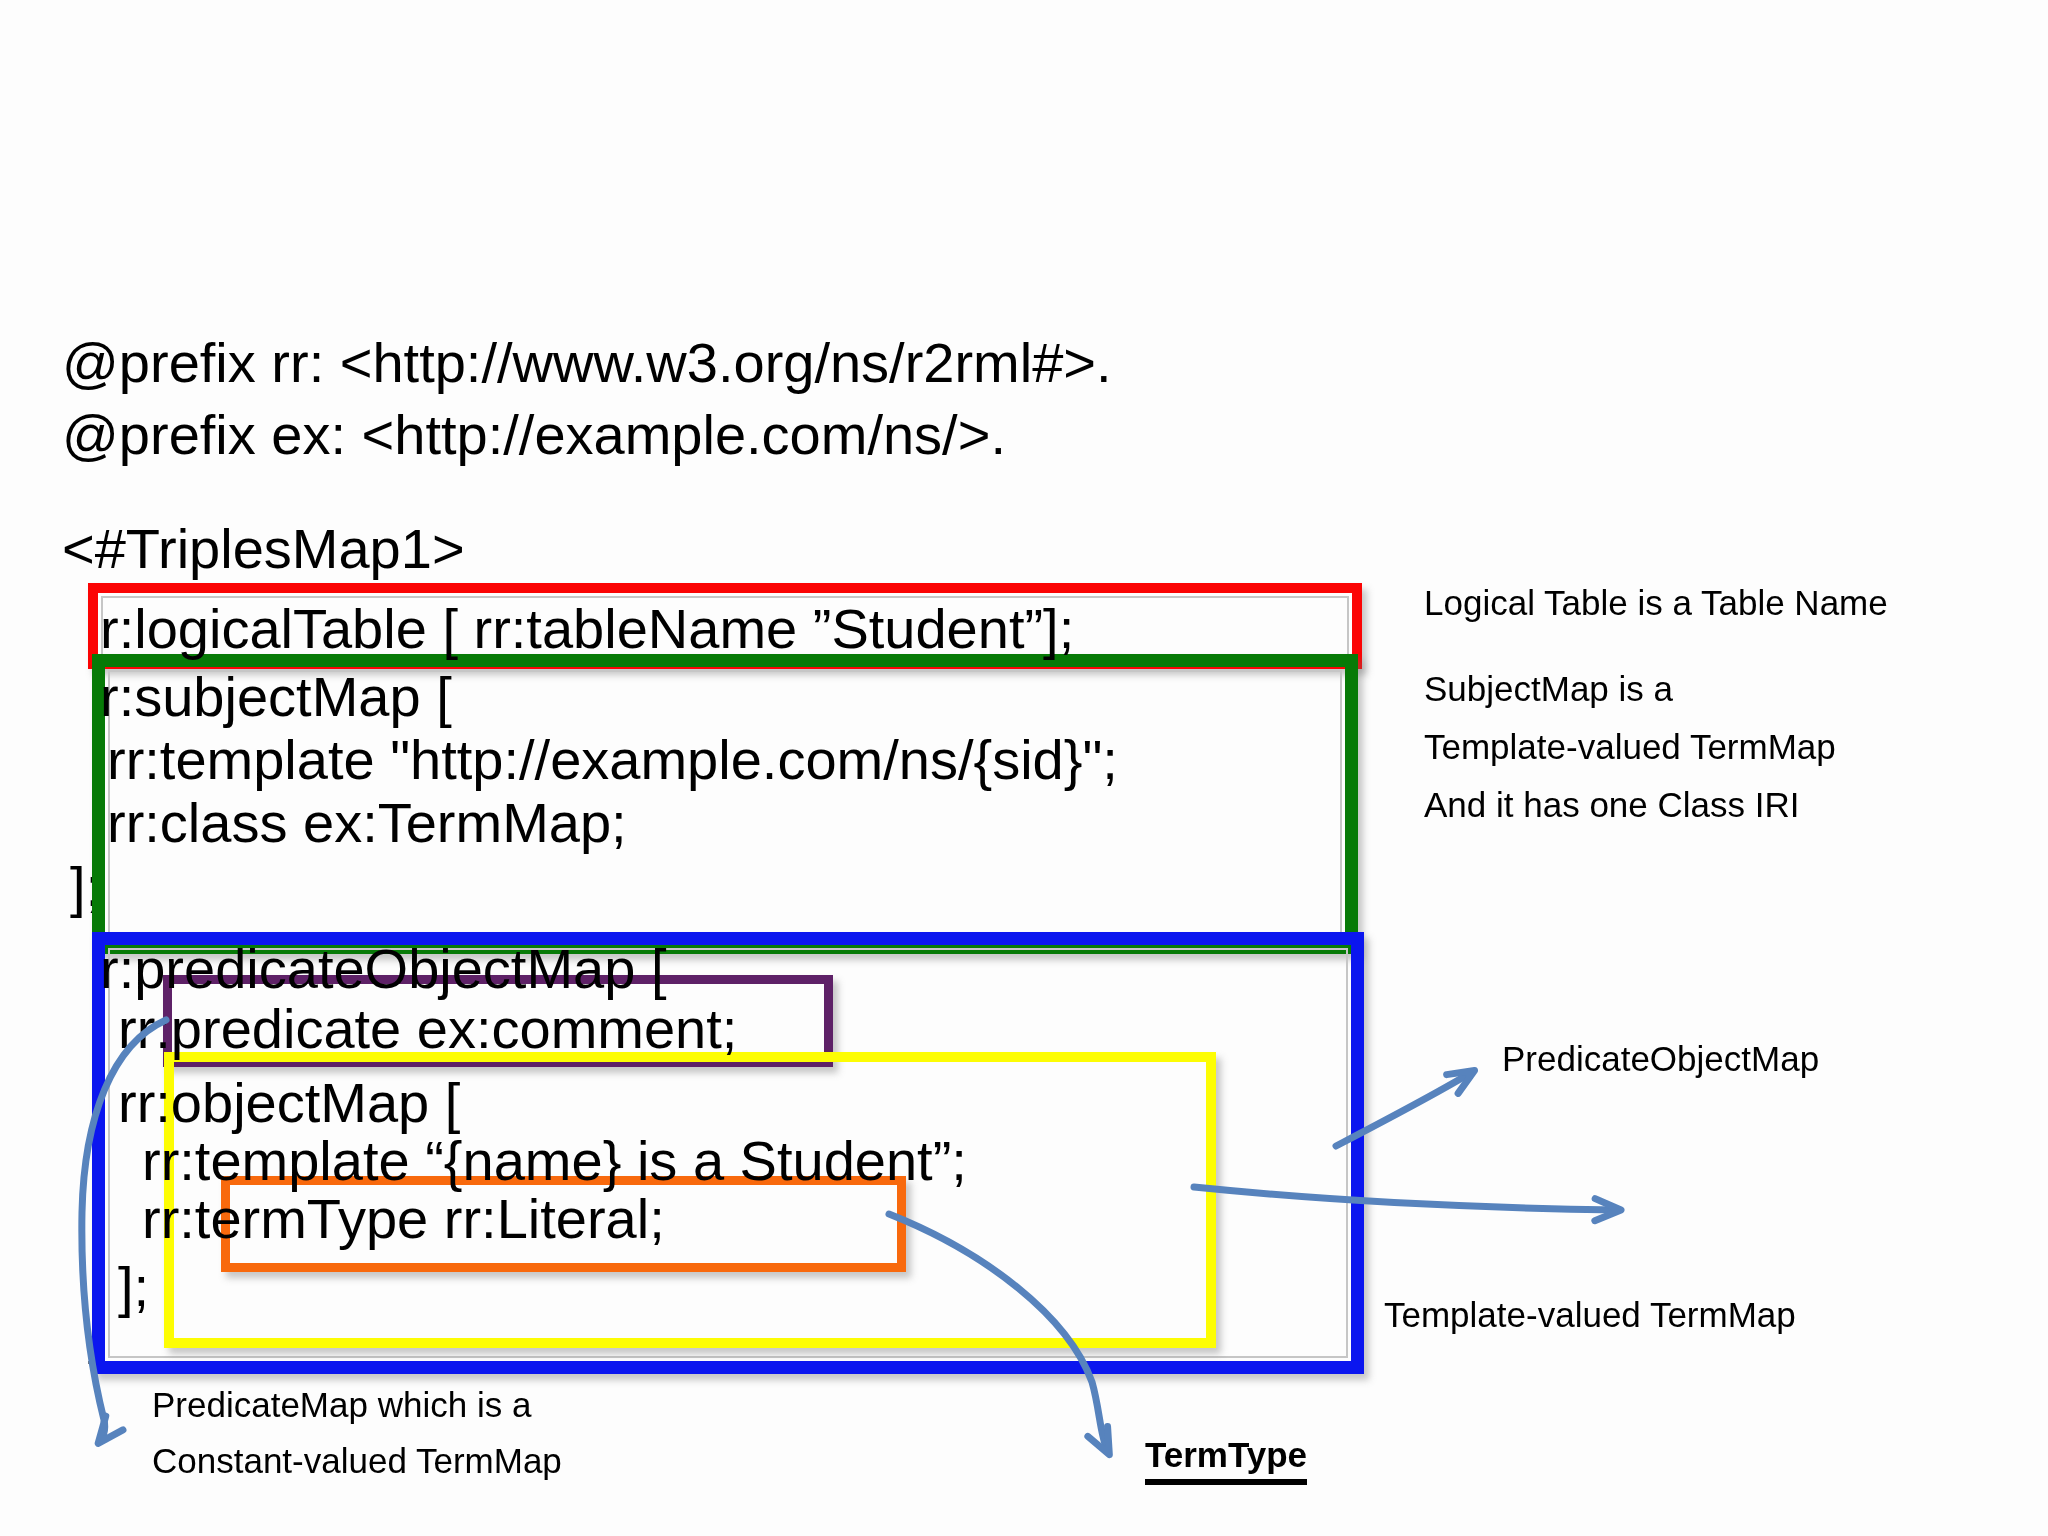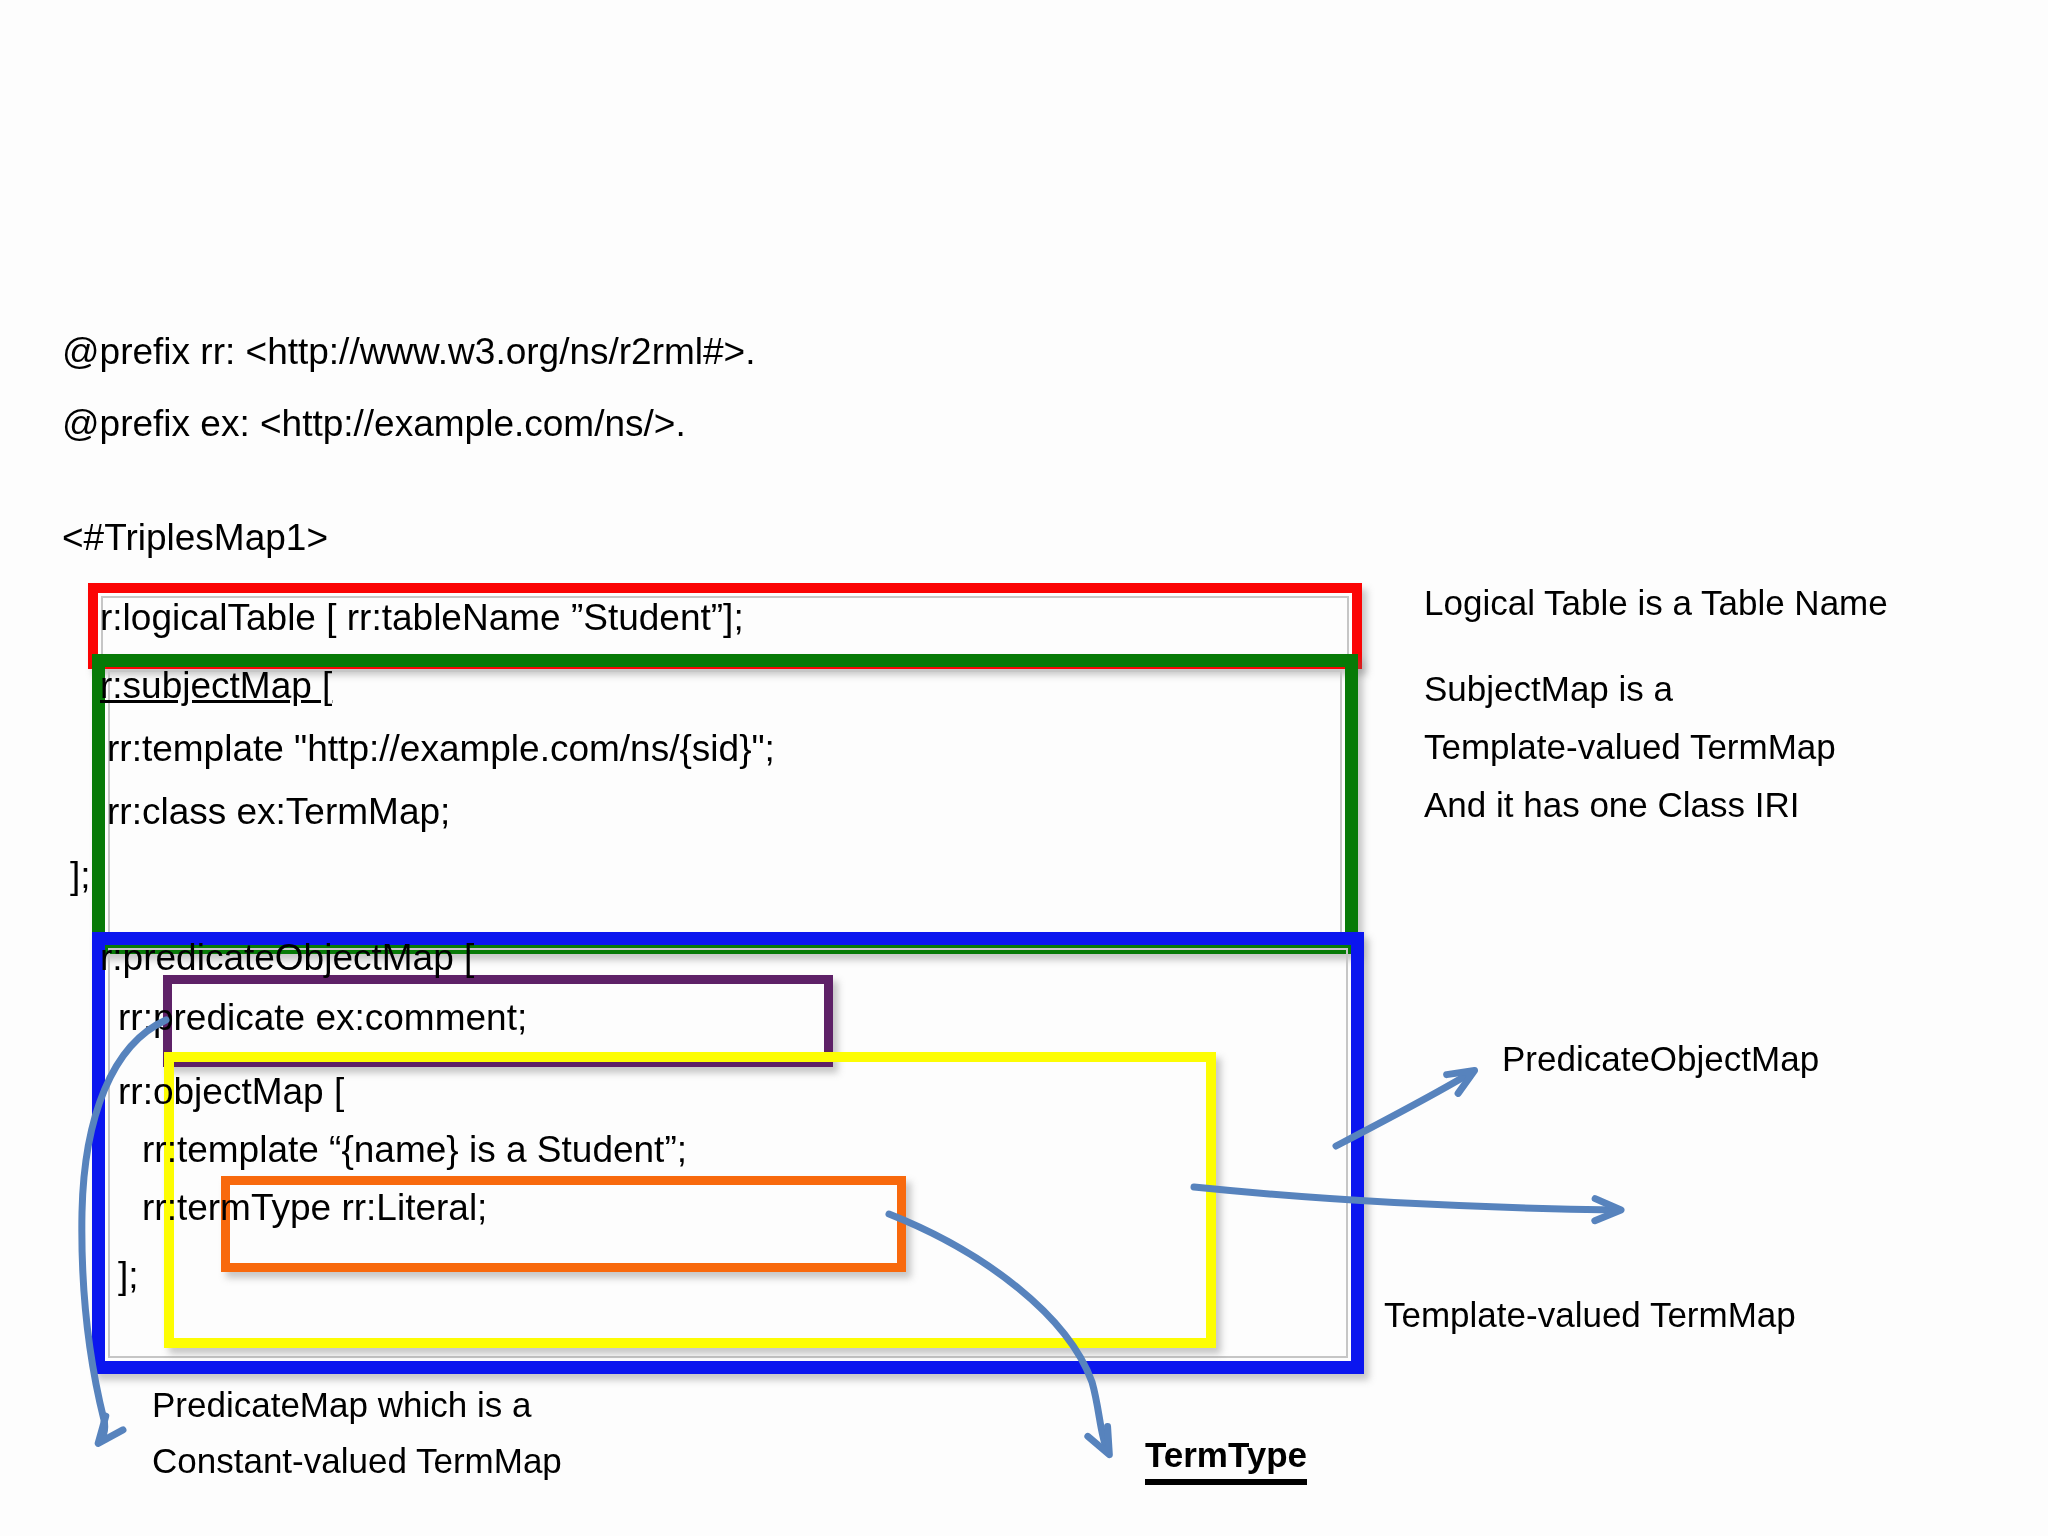--- a/index.html
+++ b/index.html
@@ -12,21 +12,21 @@
     overflow:hidden;
   }
   .abs{position:absolute;white-space:nowrap;}
   .title{
     left:0;top:124px;width:2048px;
     text-align:center;
     font-size:118px;line-height:1.08;
     letter-spacing:1px;
     z-index:3;
   }
-  .code{font-size:37px;line-height:1.1;z-index:3;}
+  .code{font-size:56px;line-height:1.1;z-index:3;}
   .note{font-size:35px;line-height:1.1;z-index:3;}
   .box{position:absolute;z-index:2;box-shadow:5px 6px 7px rgba(110,110,110,0.38);}
   .gray-inner::before{
     content:"";position:absolute;inset:3px;
     border:2px solid #c6c6c6;
   }
   .under-box{z-index:1;}
   .clip-wrap{position:absolute;overflow:hidden;z-index:1;}
   #arrows{position:absolute;left:0;top:0;z-index:4;pointer-events:none;}
   .termtype{
@@ -51,21 +51,21 @@
   </div>
 
   <div class="box gray-inner" style="left: 88px; top: 583px; width: 1254px; height: 66px; border: 10px solid rgb(251, 4, 4);"></div>
   <div class="box gray-inner" style="left: 92px; top: 654px; width: 1240px; height: 274px; border: 13px solid rgb(7, 122, 7);"></div>
   <div class="box gray-inner" style="left: 92px; top: 932px; width: 1246px; height: 416px; border: 13px solid rgb(11, 22, 239);"></div>
   <div class="box" style="left: 163px; top: 975px; width: 652px; height: 74px; border: 9px solid rgb(94, 33, 103);"></div>
   <div class="box" style="left: 164px; top: 1052px; width: 1032px; height: 276px; border: 10px solid rgb(253, 253, 3);"></div>
   <div class="box" style="left: 221px; top: 1176px; width: 667px; height: 78px; border: 9px solid rgb(248, 105, 13);"></div>
 
   <div class="abs code" style="left:100px;top:598px;">r:logicalTable [ rr:tableName ”Student”];</div>
-  <div class="abs code" style="left:100px;top:666px;text-decoration:underline;">r:subjectMap [</div>
+  <div class="abs code" style="left:100px;top:666px;">r:subjectMap [</div>
   <div class="abs code" style="left:107px;top:729px;">rr:template "http://example.com/ns/{sid}";</div>
   <div class="abs code" style="left:107px;top:792px;">rr:class ex:TermMap;</div>
   <div class="abs code" style="left:100px;top:938px;">r:predicateObjectMap [</div>
   <div class="abs code" style="left:118px;top:998px;">rr:predicate ex:comment;</div>
   <div class="abs code" style="left:118px;top:1072px;">rr:objectMap [</div>
   <div class="abs code" style="left:142px;top:1130px;">rr:template “{name} is a Student”;</div>
   <div class="abs code" style="left:142px;top:1188px;">rr:termType rr:Literal;</div>
   <div class="abs code" style="left:118px;top:1256px;">];</div>
 
   <div class="abs note" style="left:1424px;top:584px;">Logical Table is a Table Name</div>

